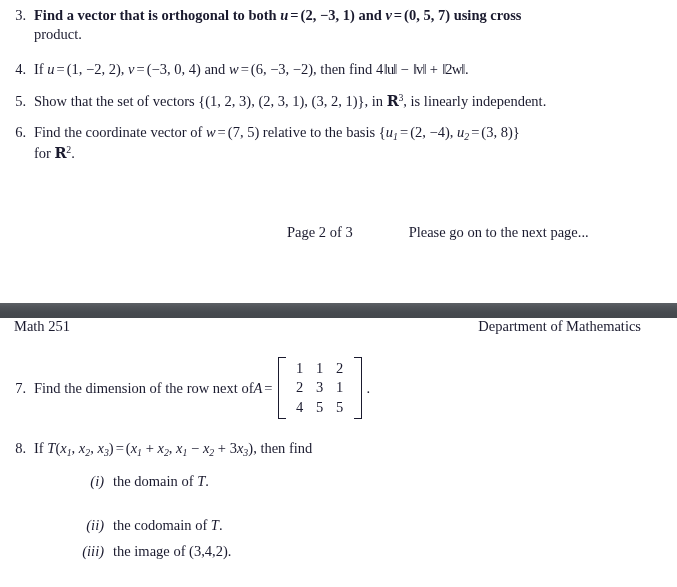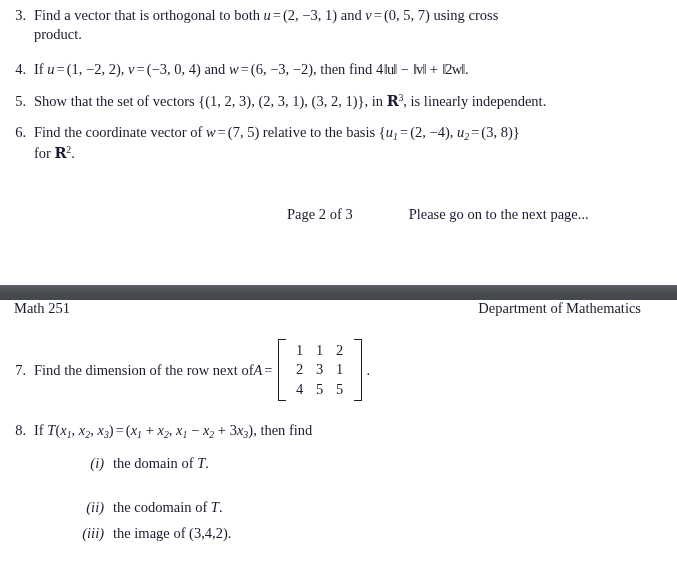--- a/index.html
+++ b/index.html
@@ -36,20 +36,21 @@
     padding-right: 8px;
     font-size: 14.5px;
   }
   .body-col {
     flex: 1 1 auto;
     padding-right: 20px;
   }
   .justified {
     text-align: justify;
     text-justify: inter-word;
+    font-weight: bold;
   }
 
   
   .mi {
     font-style: italic;
     font-family: "Liberation Serif", "DejaVu Serif", serif;
   }
   .mn, .mo {
     font-style: normal;
     text-align: center;
@@ -185,21 +186,21 @@
     <div class="body-col" style="">
       <div>
         <span>Find the coordinate vector of </span><span class="mi">w</span><span class="eq">=</span><span class="mn">(7, 5)</span><span> relative to the basis </span><span class="mn">{</span><span class="mi">u</span><span class="sub">1</span><span class="eq">=</span><span class="mn">(2, −4),</span><span>  </span><span class="mi">u</span><span class="sub">2</span><span class="eq">=</span><span class="mn">(3, 8)</span><span class="mn">}</span>
       </div>
       <div>
         <span>for </span><span class="bb">R</span><span class="sup">2</span><span>.</span>
       </div>
     </div>
   </div>
 
-  <div class="page-footer" style="margin-top:44px;">
+  <div class="page-footer" style="margin-top:62px;">
     <div class="pagenum">Page 2 of 3</div>
     <div>Please go on to the next page...</div>
   </div>
 
 </div>
 
 <div class="page-break-bar" style="margin-top:62px;"></div>
 
 <div class="page">
 

